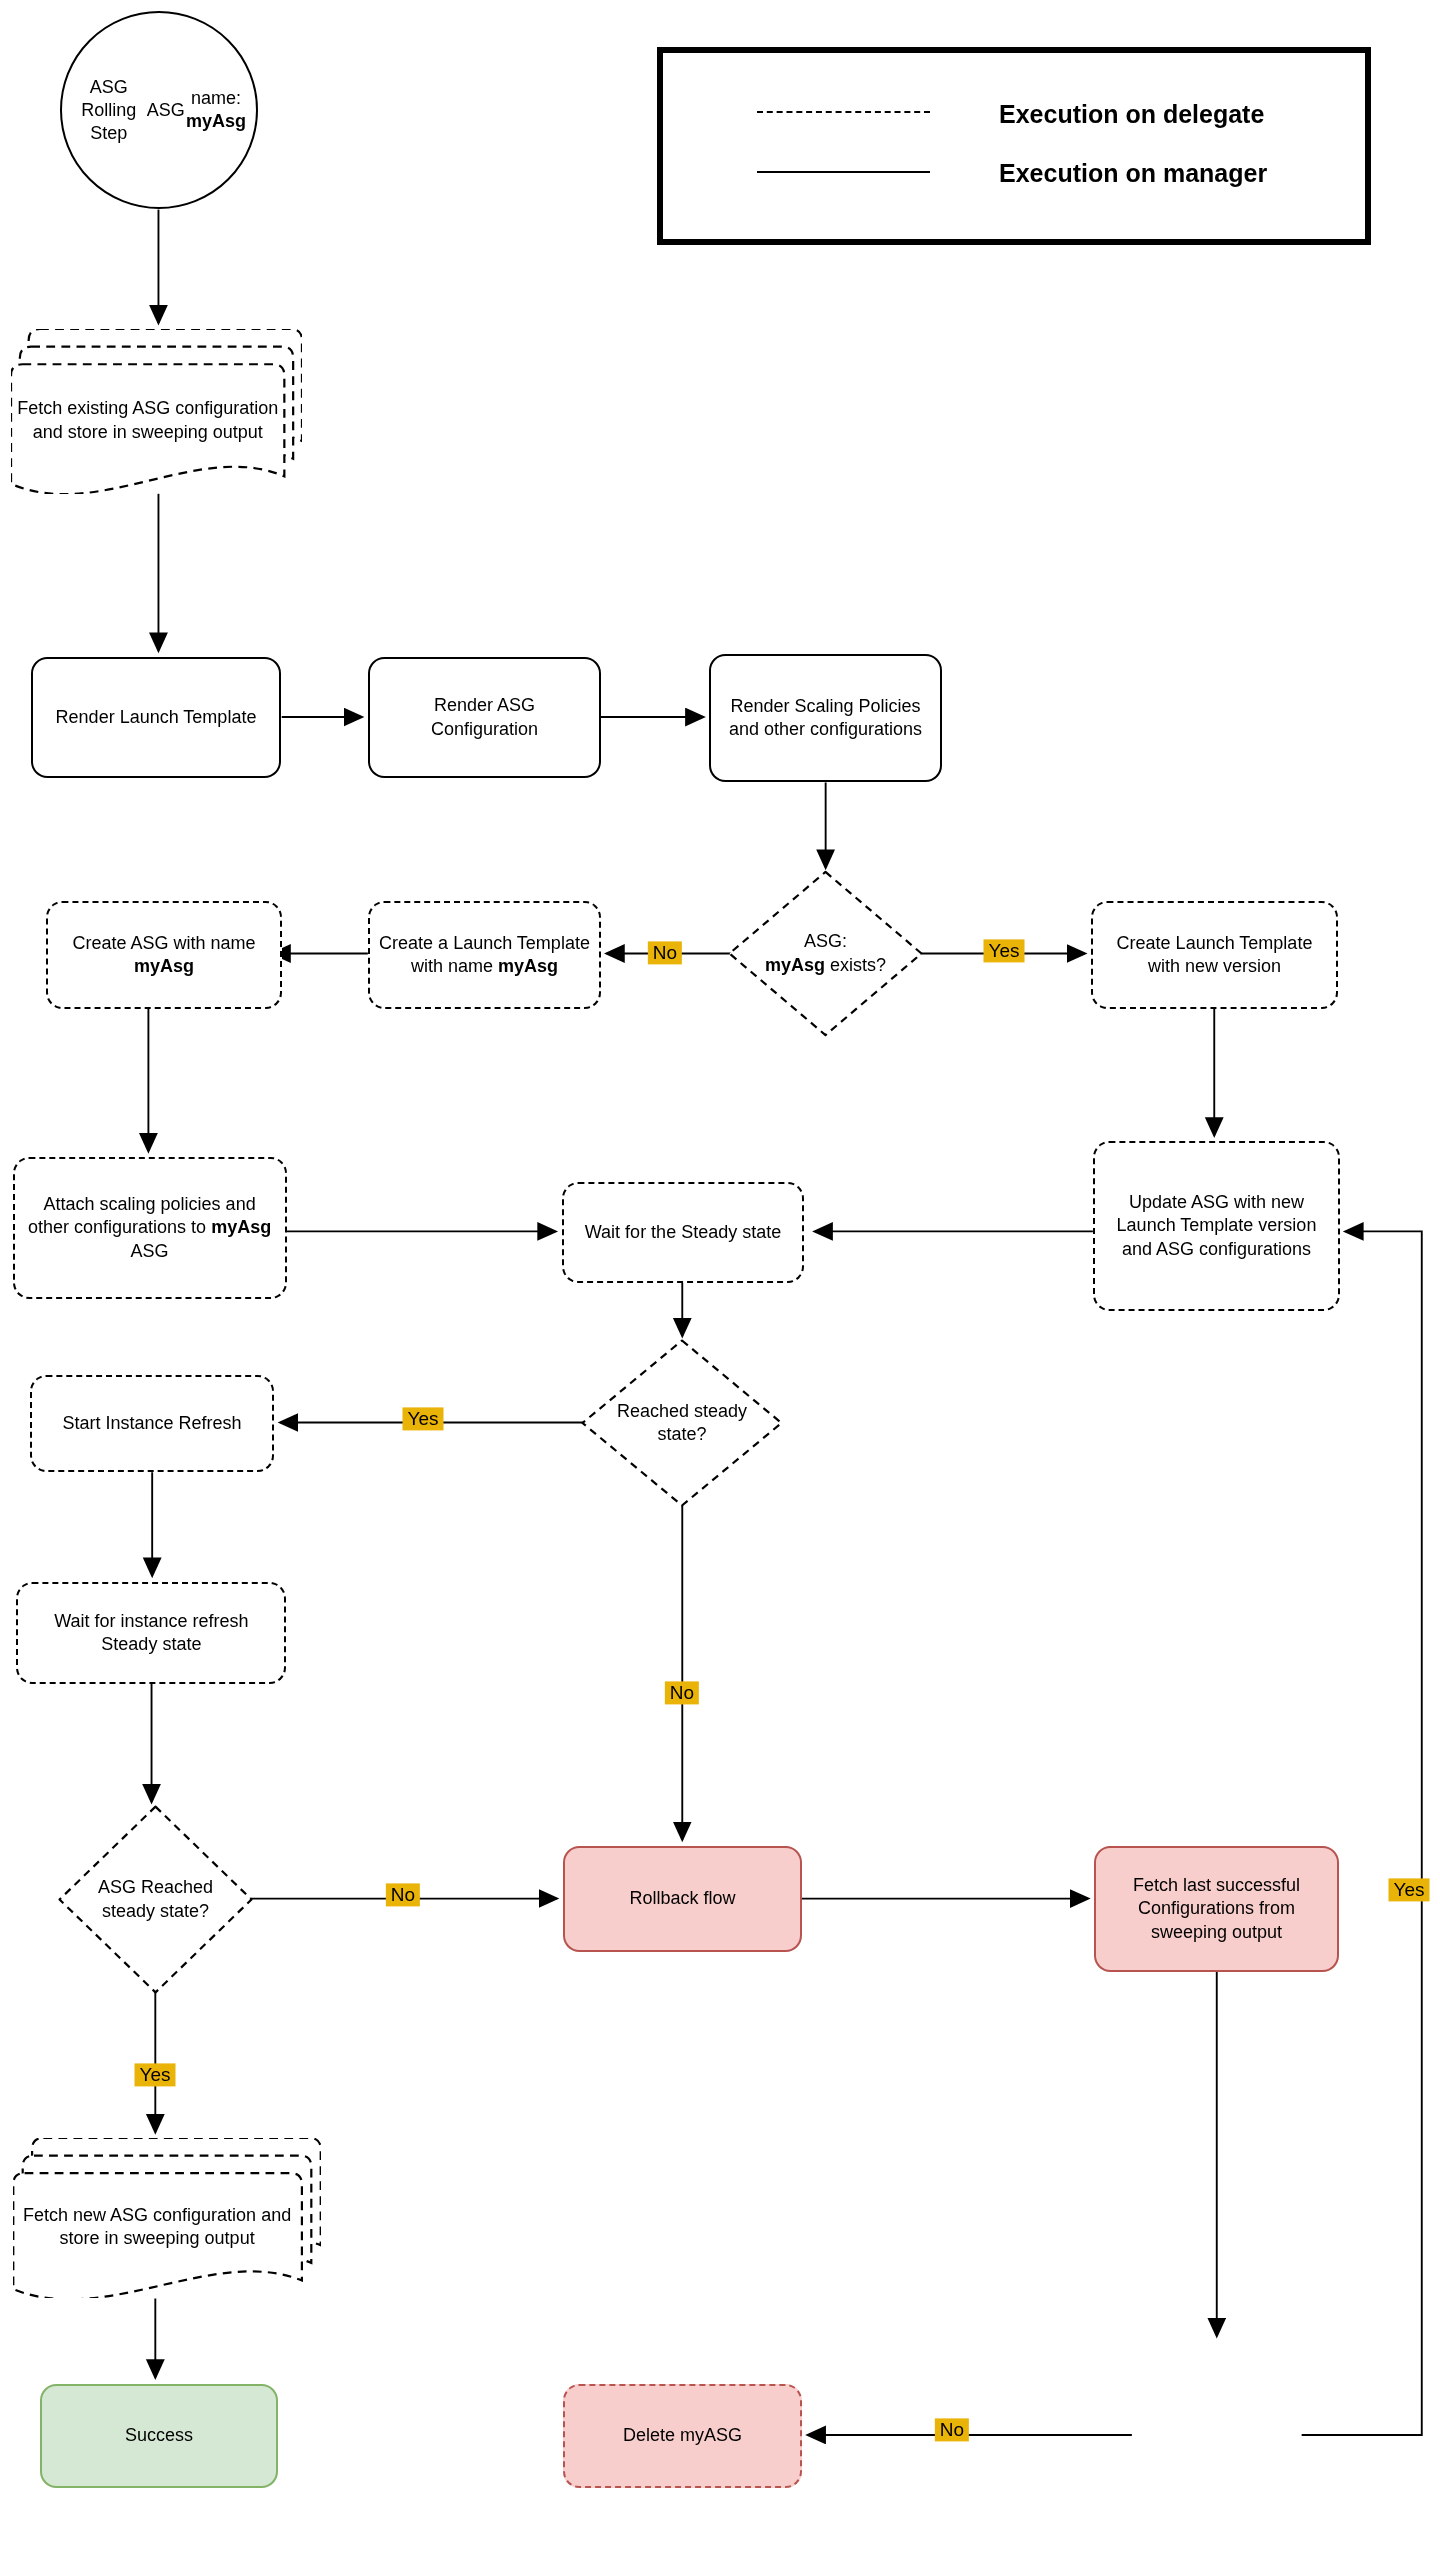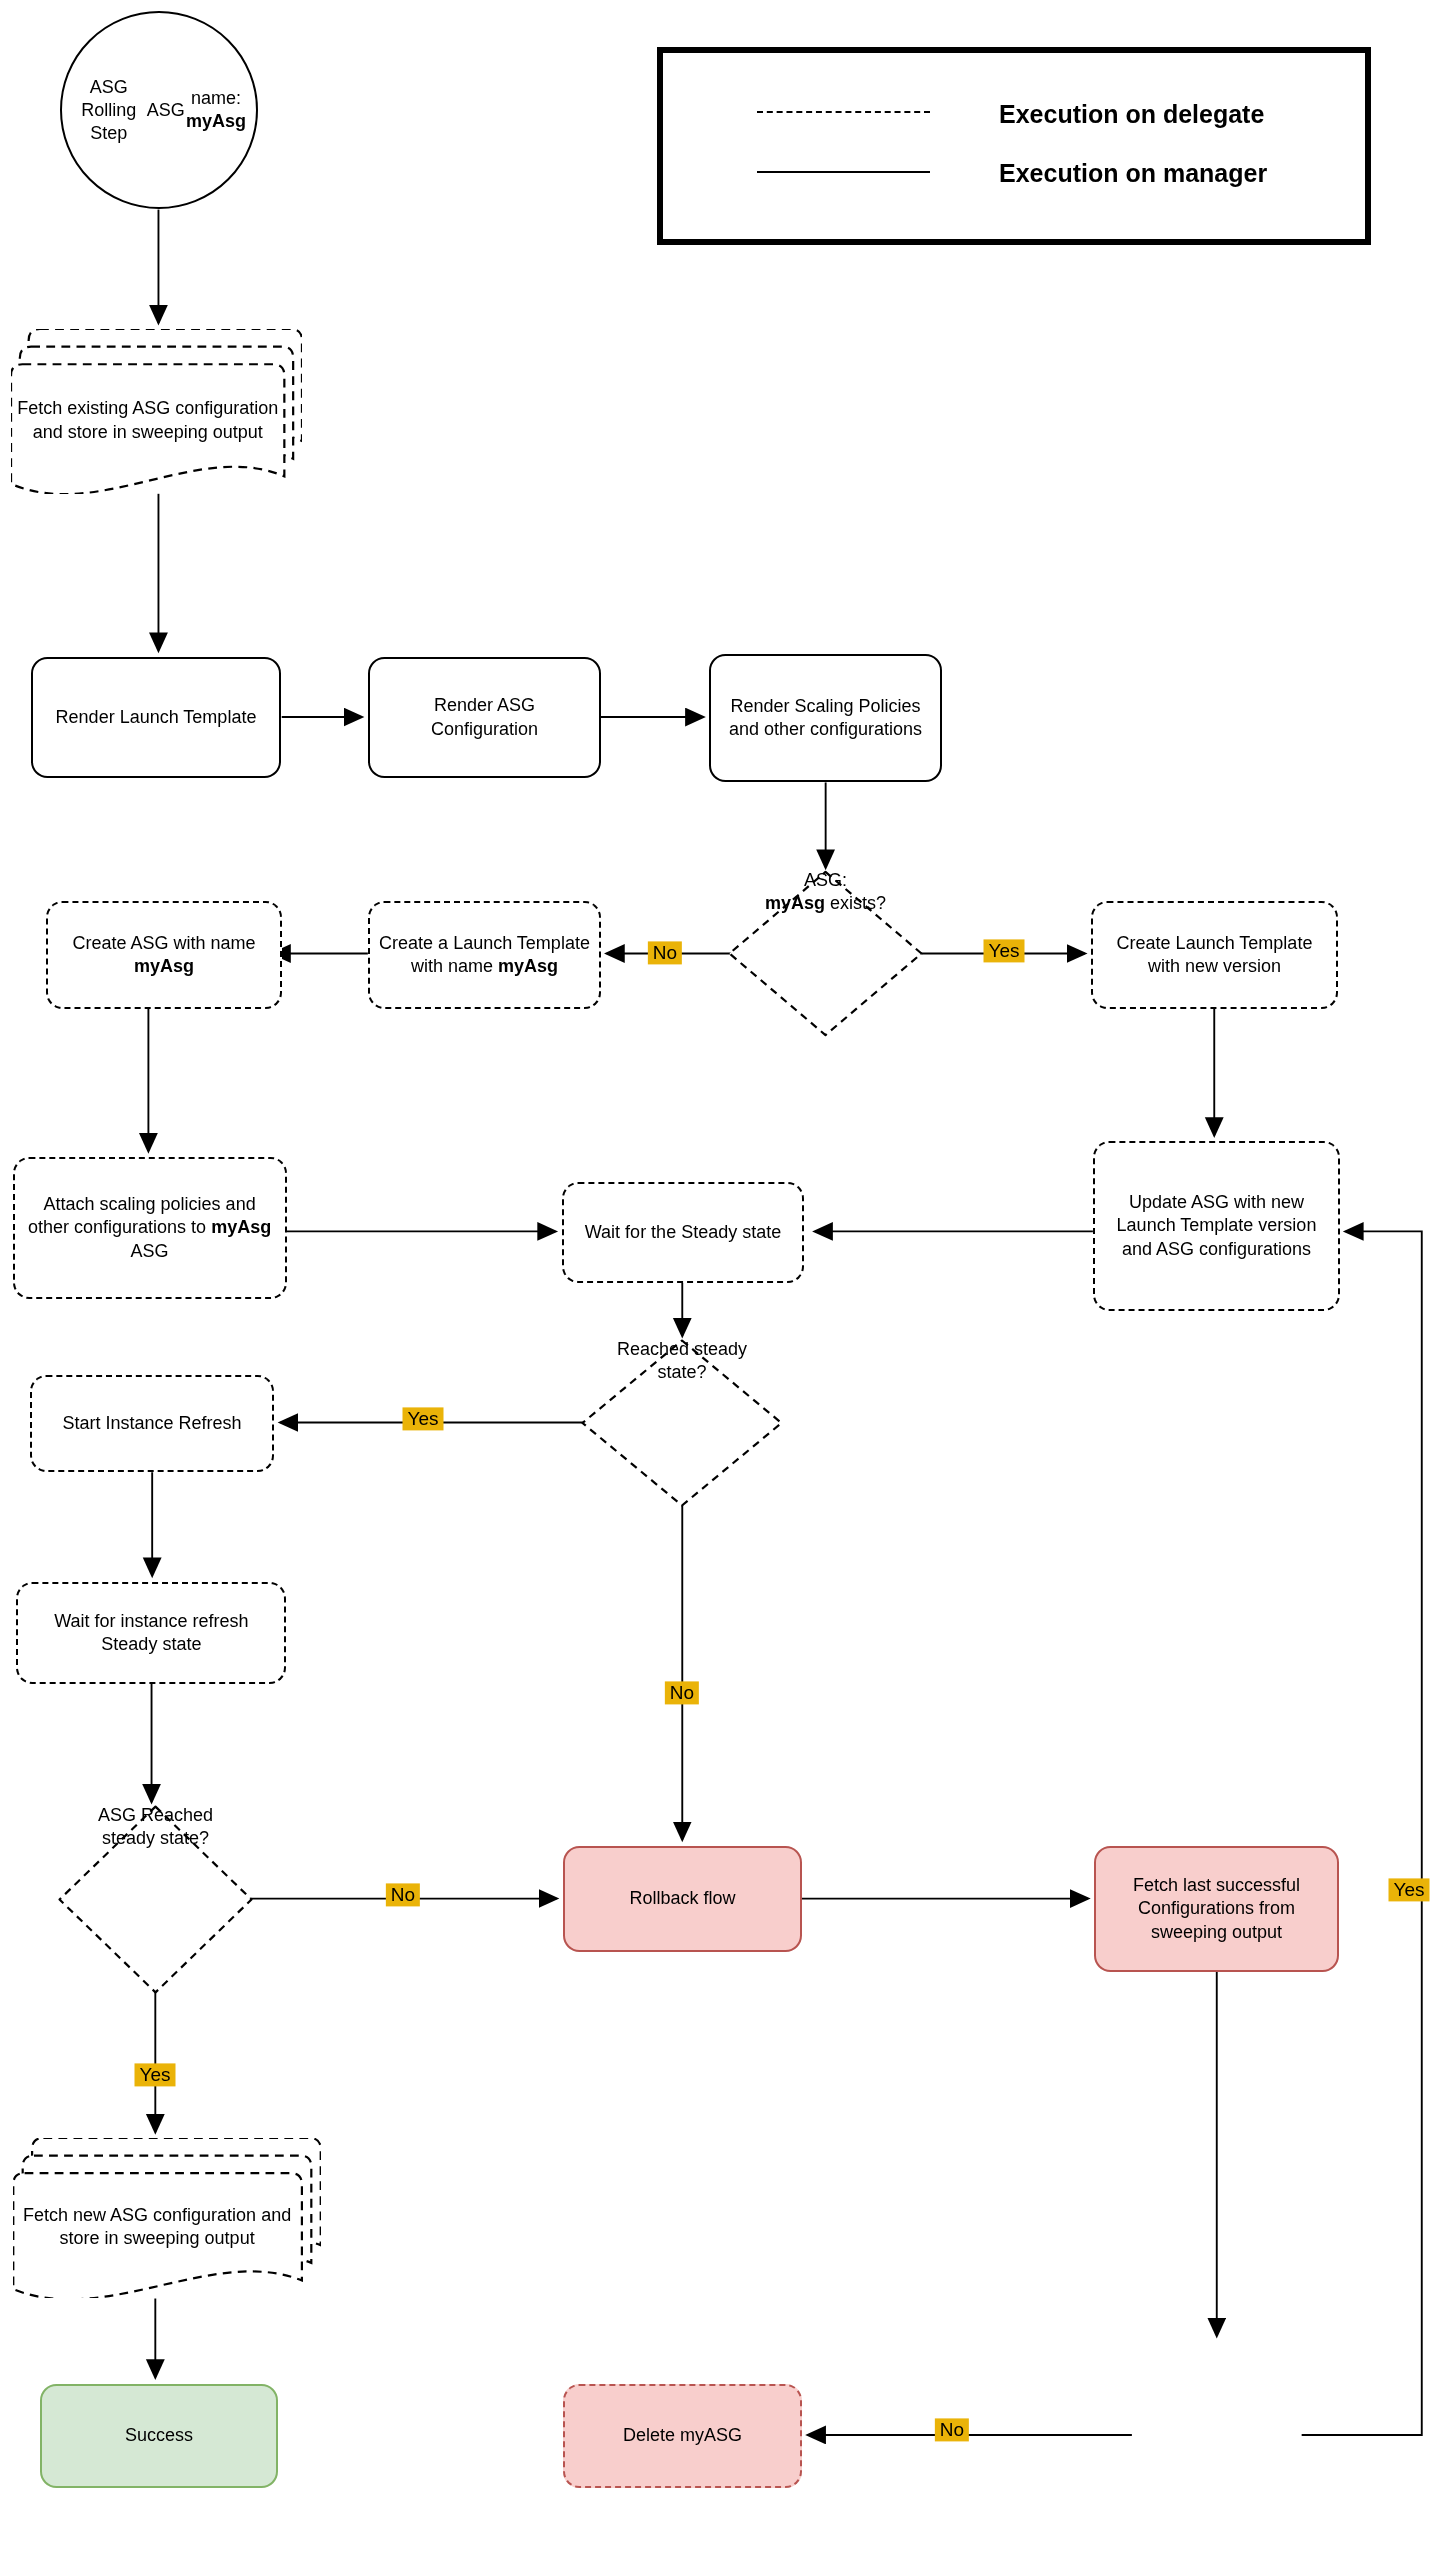--- a/index.html
+++ b/index.html
@@ -10,21 +10,21 @@
         font-size:18px;line-height:1.28;box-sizing:border-box;background:#fff;padding:3.8px 8.8px;}
   .rounded{border-radius:16.4px;}
   .solid-black{border:2.5px solid #000;}
   .dashed-black{border:2.2px dashed #000;}
   .danger-solid{background:#f8cecc;border:2.5px solid #b85450;}
   .danger-dashed{background:#f8cecc;border:2.5px dashed #b85450;}
   .success-solid{background:#d5e8d4;border:2.5px solid #82b366;}
   .circle{border-radius:50%;flex-direction:row;}
   .diamond{position:absolute;}
   .diamond .dtext{position:absolute;left:0;top:0;width:100%;height:100%;display:flex;
-        flex-direction:column;align-items:center;text-align:center;font-size:18px;line-height:1.3;}
+        flex-direction:column;align-items:center;justify-content:center;text-align:center;font-size:18px;line-height:1.3;}
   .multidoc{position:absolute;}
   .multidoc .mtext{position:absolute;display:flex;align-items:center;justify-content:center;
         text-align:center;font-size:18px;line-height:1.3;}
   .edge-label{position:absolute;transform:translate(-50%,-50%);background:#eab308;
         padding:0.6px 5px;font-size:19px;white-space:nowrap;}
   .legend{position:absolute;left:657px;top:47px;width:714px;height:198px;box-sizing:border-box;
         border:6.3px solid #000;background:#fff;}
   .legend-sample{position:absolute;width:173px;height:0;}
   .legend-sample.dash{border-top:2.5px dashed #000;}
   .legend-sample.solidline{border-top:2.5px solid #000;}

